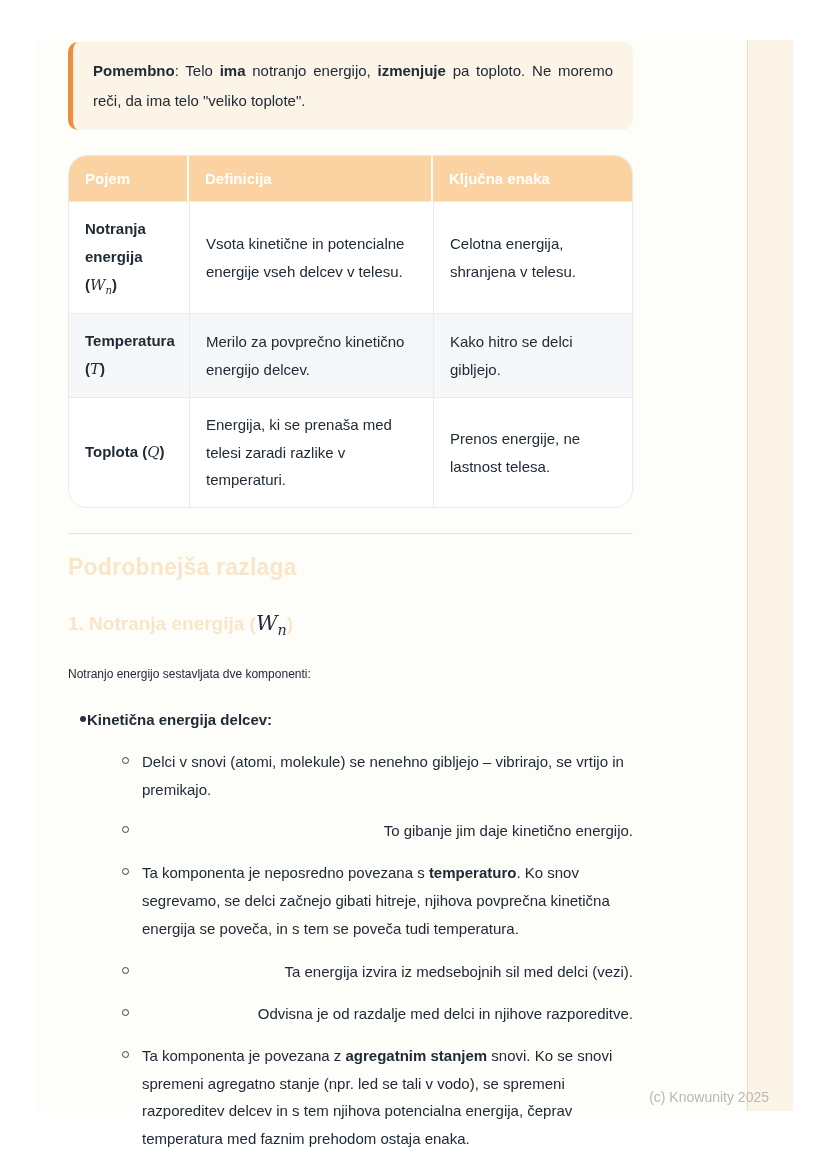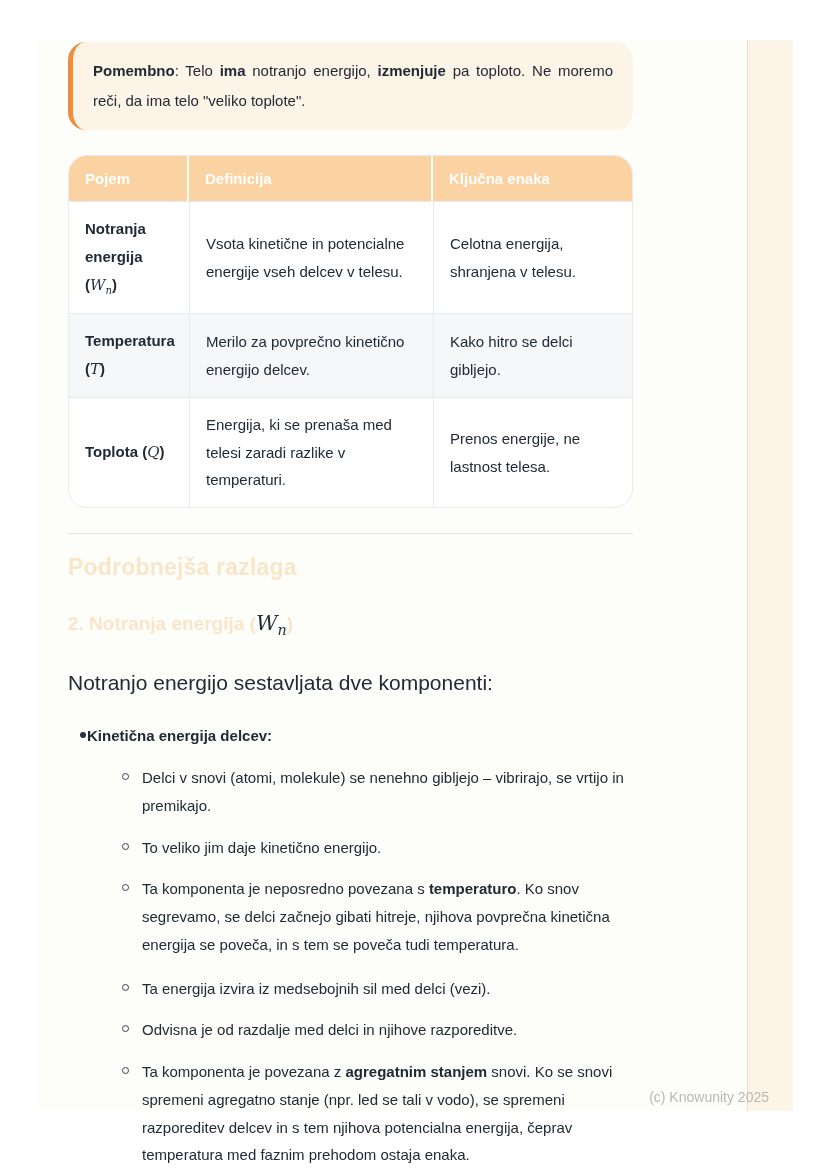--- a/index.html
+++ b/index.html
@@ -33,21 +33,21 @@
     position:absolute;left:710px;top:0;bottom:0;width:46px;
     background:var(--strip-bg);
     border-left:1px solid var(--strip-line);
   }
   .content{position:absolute;left:31px;top:2px;width:565px;}
 
   
   .callout{
     background:var(--callout-bg);
     border-left:5px solid var(--accent);
-    border-radius:18px;
+    border-radius:10px;
     padding:14px 20px;
     margin-bottom:25px;
     min-height:86px;
   }
   .callout p{
     font-size:15px;line-height:2.0;text-align:justify;color:var(--text);
   }
 
   
   .table-wrap{
@@ -86,31 +86,31 @@
 
   h2{
     font-size:23px;font-weight:700;color:var(--heading-light);
     margin:0 0 30px 0;letter-spacing:0.2px;
   }
   h3{
     font-size:19px;font-weight:700;color:var(--heading-light);
     margin:0 0 26px 0;
   }
   h3 .math{font-size:21px;}
-  .intro{font-size:21px;line-height:1.8;margin-bottom:20px;}
+  .intro{font-size:12px;line-height:1.8;margin-bottom:20px;}
 
   
   .li-top{display:flex;gap:1px;padding-left:12px;margin-bottom:15px;align-items:flex-start;}
   .disc{
     width:6px;height:6px;border-radius:50%;background:#273142;
     flex:0 0 6px;margin-top:10px;
   }
   .li-title{font-size:15px;font-weight:700;line-height:1.8;}
   .sublist{margin-bottom:16px;}
-  .li-sub{display:flex;gap:13px;padding-left:54px;margin-bottom:14px;align-items:flex-start;}
+  .li-sub{display:flex;gap:13px;padding-left:54px;margin-bottom:14px;align-items:flex-start;justify-content:space-between;}
   .circ{
     width:7px;height:7px;border-radius:50%;
     border:1.5px solid #374151;background:transparent;
     flex:0 0 7px;margin-top:9px;
   }
   .li-sub .txt{font-size:15px;line-height:1.85;}
   .li-sub b, .intro b, .callout b{font-weight:700;}
 
   .footer{
     position:absolute;right:24px;bottom:6px;
@@ -159,38 +159,38 @@
             <td>Energija, ki se prenaša med telesi zaradi razlike v temperaturi.</td>
             <td>Prenos energije, ne lastnost telesa.</td>
           </tr>
         </tbody>
       </table>
     </div>
 
     <hr>
 
     <h2>Podrobnejša razlaga</h2>
-    <h3><span>2. Notranja energija (</span><span class="math">W<sub>n</sub></span><span>)</span></h3>
+    <h3><span>1. Notranja energija (</span><span class="math">W<sub>n</sub></span><span>)</span></h3>
 
     <p class="intro">Notranjo energijo sestavljata dve komponenti:</p>
 
     <div>
 
       <div class="li-top">
         <span class="disc"></span>
         <span class="li-title">Kinetična energija delcev:</span>
       </div>
       <div class="sublist">
         <div class="li-sub">
           <span class="circ"></span>
           <span class="txt"><span>Delci v snovi (atomi, molekule) se nenehno gibljejo – vibrirajo, se vrtijo in premikajo.</span></span>
         </div>
         <div class="li-sub">
           <span class="circ"></span>
-          <span class="txt"><span>To veliko jim daje kinetično energijo.</span></span>
+          <span class="txt"><span>To gibanje jim daje kinetično energijo.</span></span>
         </div>
         <div class="li-sub">
           <span class="circ"></span>
           <span class="txt"><span>Ta komponenta je neposredno povezana s </span><b>temperaturo</b><span>. Ko snov segrevamo, se delci začnejo gibati hitreje, njihova povprečna kinetična energija se poveča, in s tem se poveča tudi temperatura.</span></span>
         </div>
       </div>
 
       <div class="sublist">
         <div class="li-sub">
           <span class="circ"></span>

